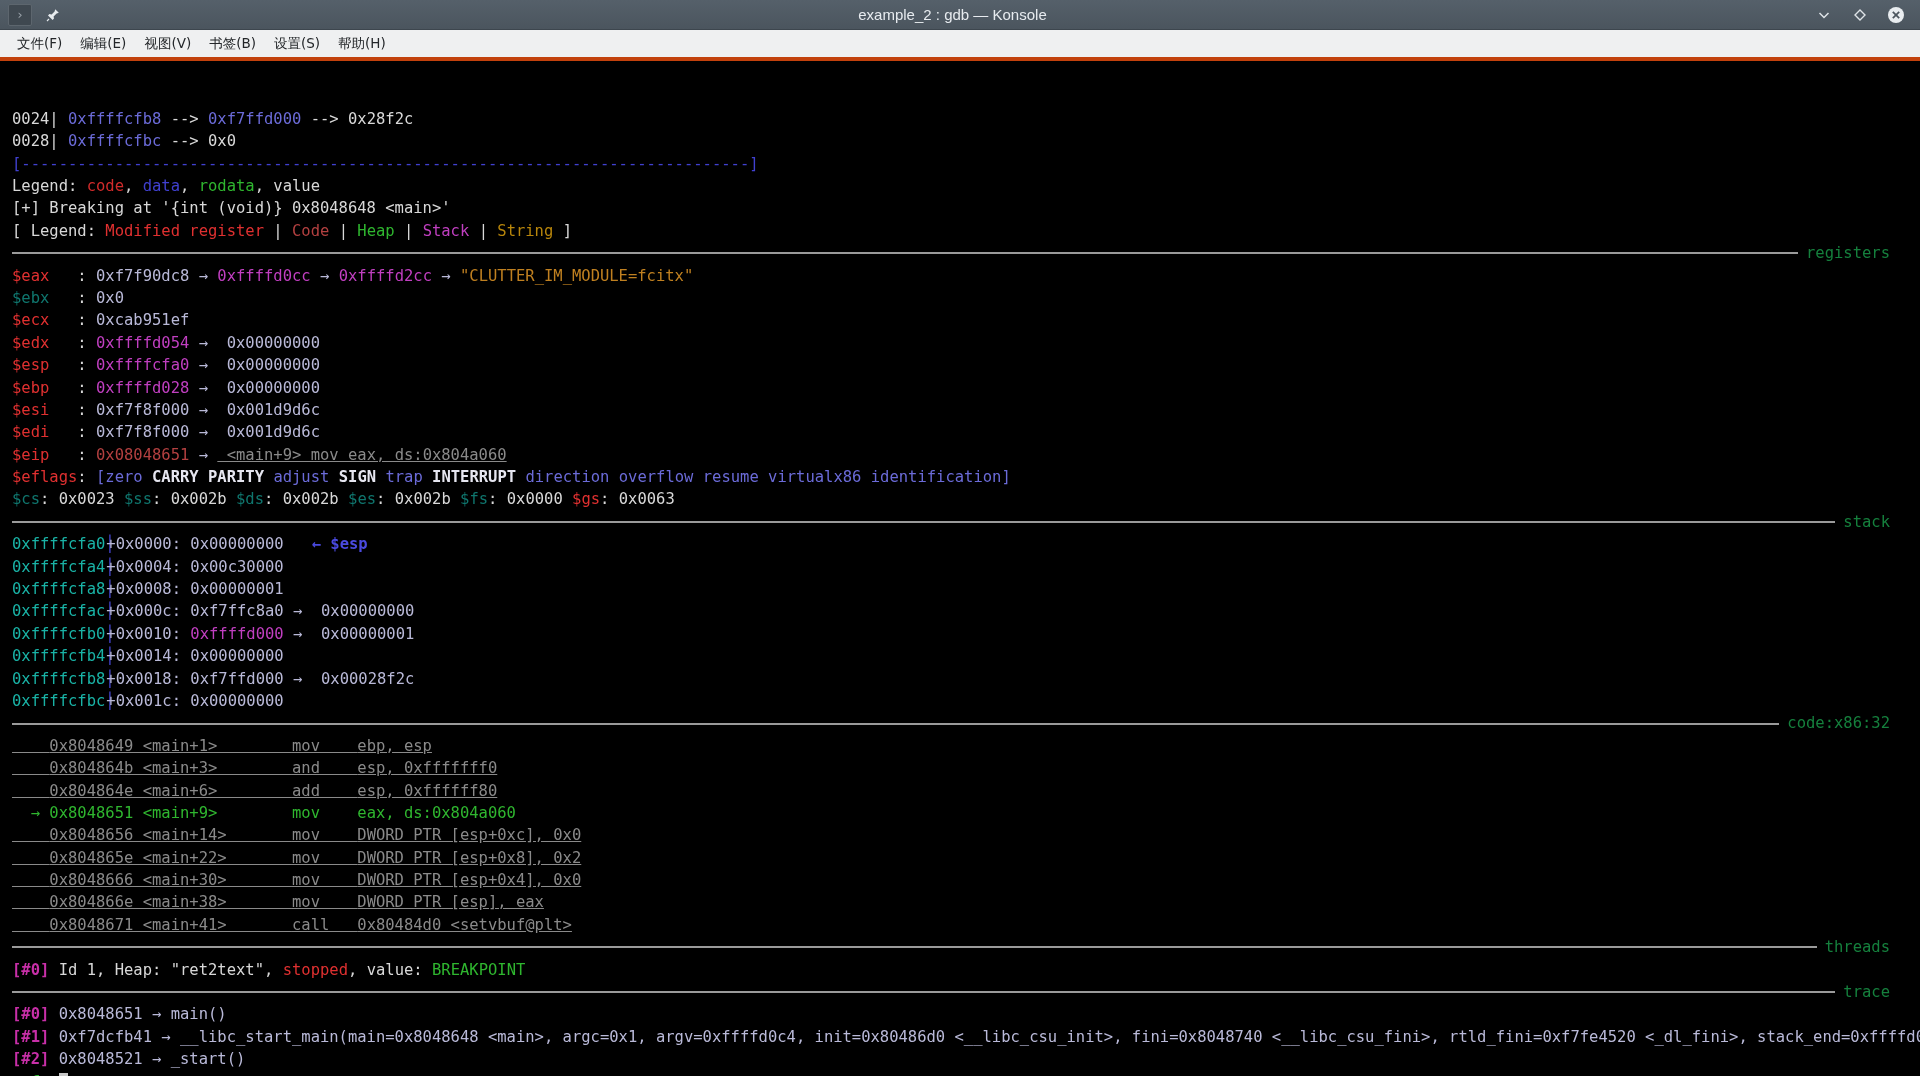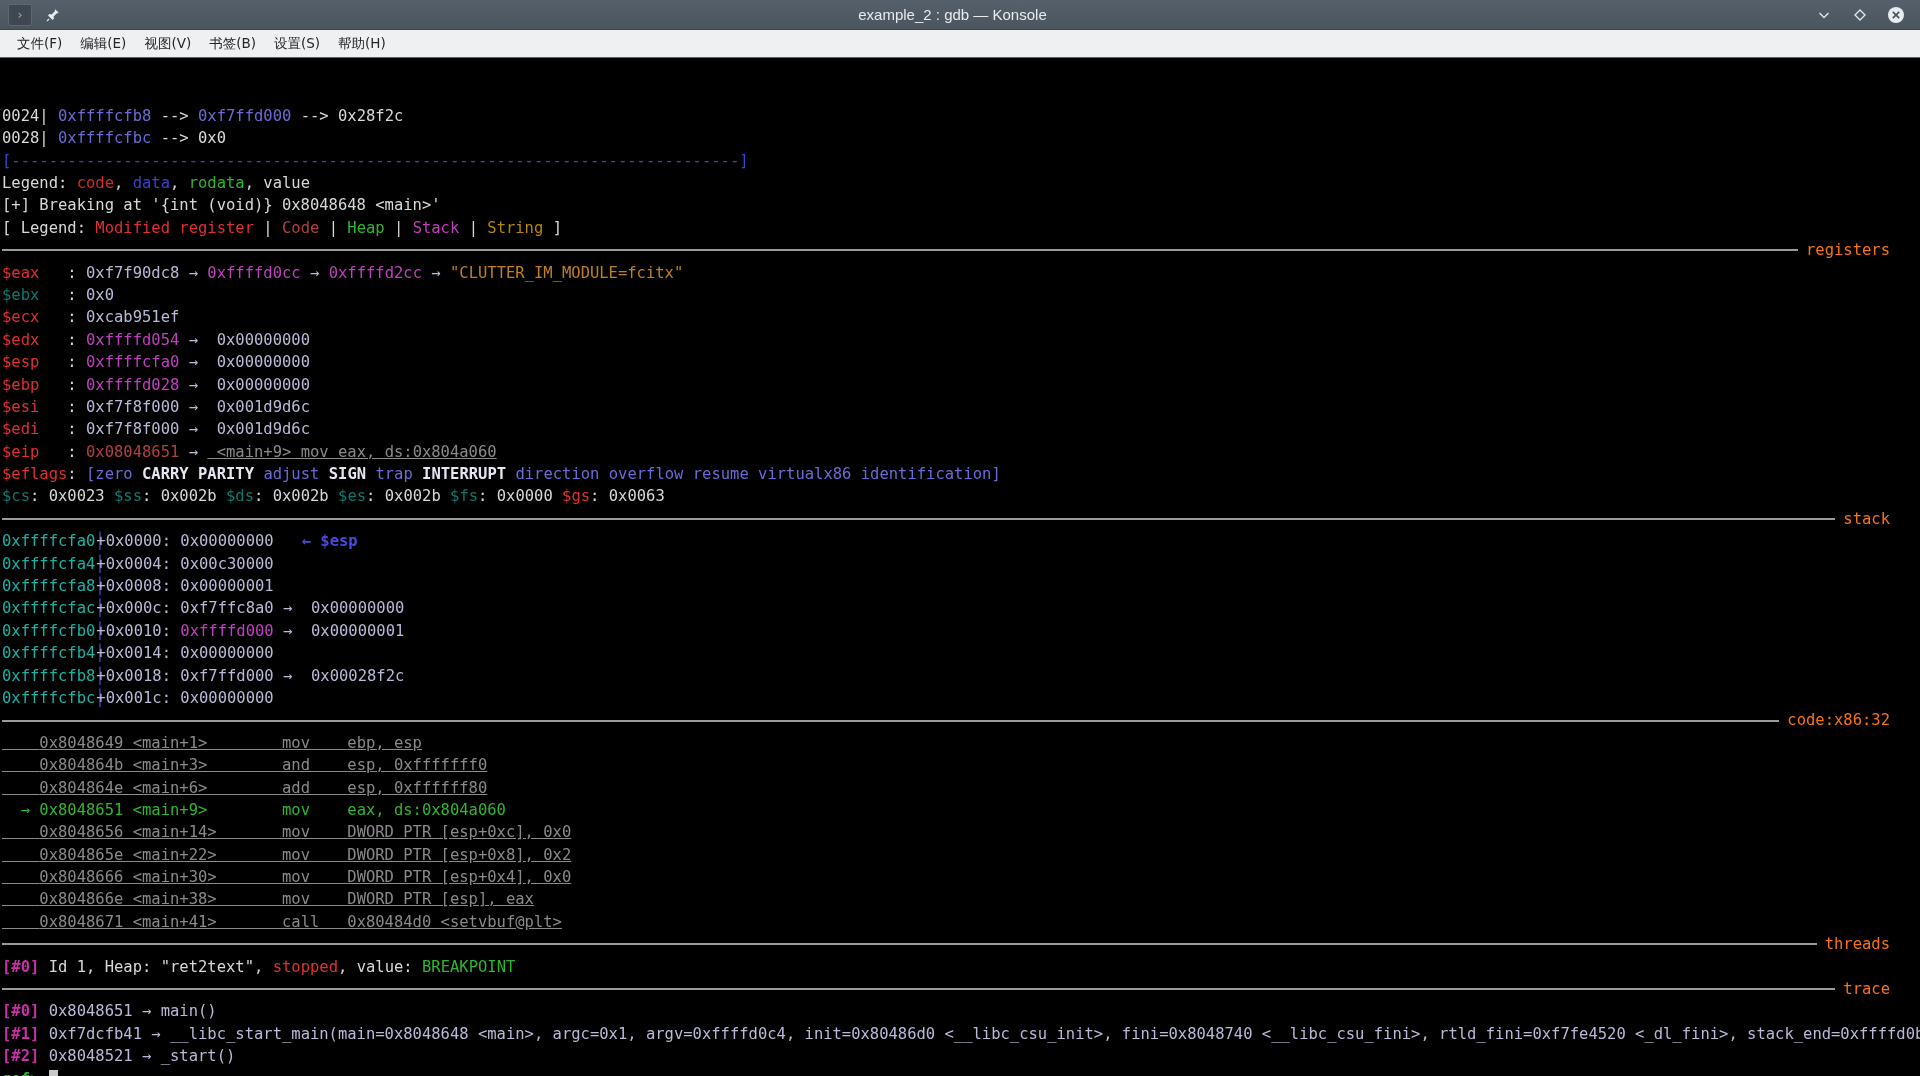--- a/index.html
+++ b/index.html
@@ -73,40 +73,40 @@
   }
 
   
   #menubar {
     height: 27px;
     background: #eff0f1;
     display: flex;
     align-items: center;
     padding-left: 8px;
     flex: 0 0 27px;
-    border-bottom: 1px solid #c2410c;
+    border-bottom: 4px solid #c2410c;
   }
   .menu-item {
     font-family: "DejaVu Sans", sans-serif;
     font-size: 13.5px;
     color: #232629;
     padding: 3px 9px;
     white-space: nowrap;
   }
 
   
   #terminal {
     flex: 1 1 auto;
     background: #000000;
     color: #d0d0d0;
     font-family: "DejaVu Sans Mono", monospace;
     font-size: 15.5px;
     line-height: 22.4px;
     letter-spacing: 0px;
-    padding: 2px 0 0 2px;
+    padding: 2px 0 0 12px;
     overflow: hidden;
     white-space: pre;
   }
   .line { white-space: pre; height: 22.4px; }
 
   
   .c-white   { color: #d8d8d8; }
   .c-grey    { color: #8a8a8a; text-decoration: underline; }
   .c-red     { color: #d22b2b; }
   .c-redb    { color: #e03030; font-weight: normal; }
@@ -131,21 +131,21 @@
     display: flex;
     align-items: center;
     white-space: nowrap;
   }
   .sep-line {
     flex: 1 1 auto;
     height: 2px;
     background: #9a9a9a;
   }
   .sep-label {
-    color: #f97316;
+    color: #15803d;
     font-family: "DejaVu Sans Mono", monospace;
     font-size: 15.5px;
     padding: 0 6px 0 8px;
     line-height: 22.4px;
   }
   .sep-tailpad { width: 24px; }
 
   .stackbar {
     display: inline-block;
     width: 1px;

